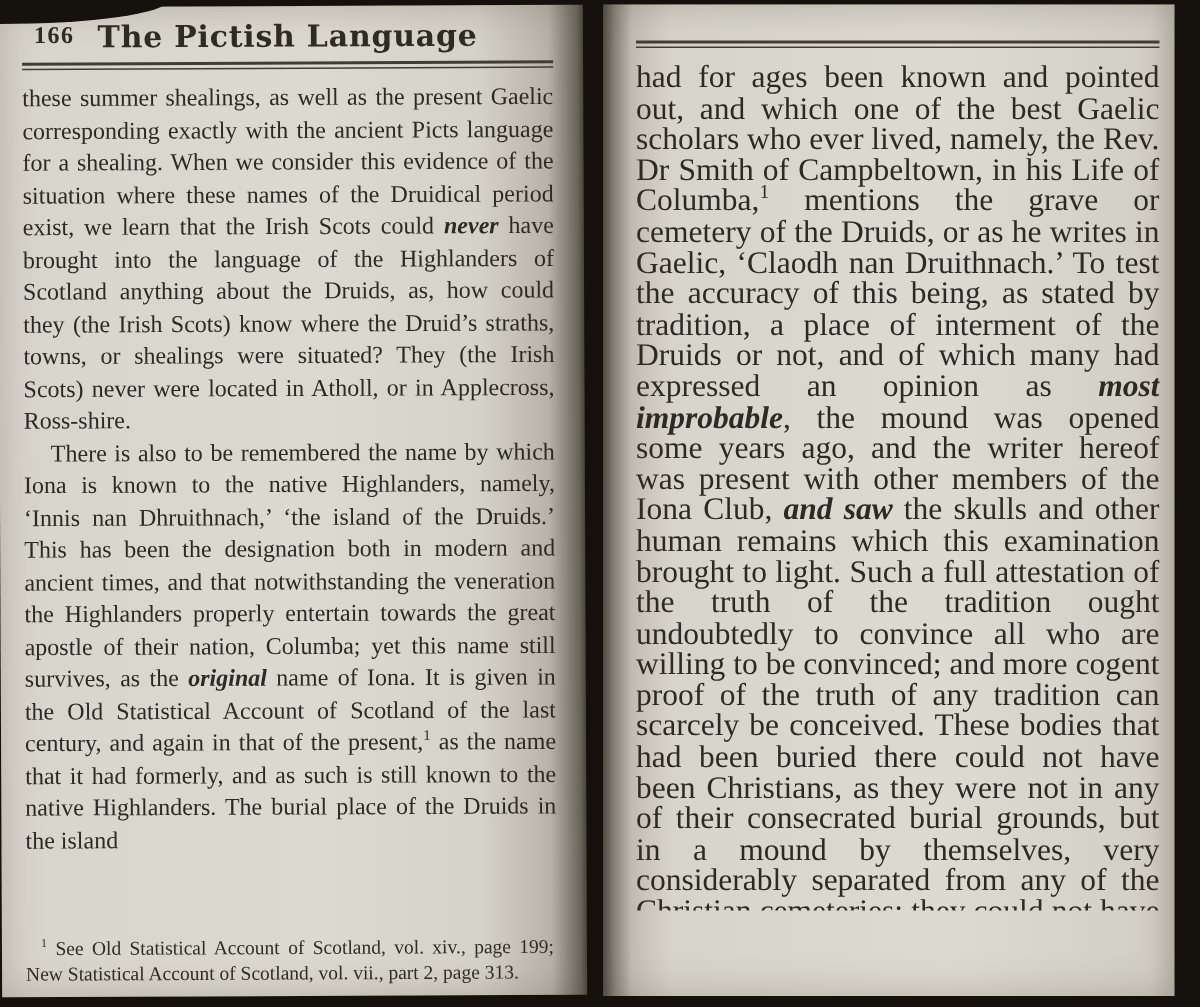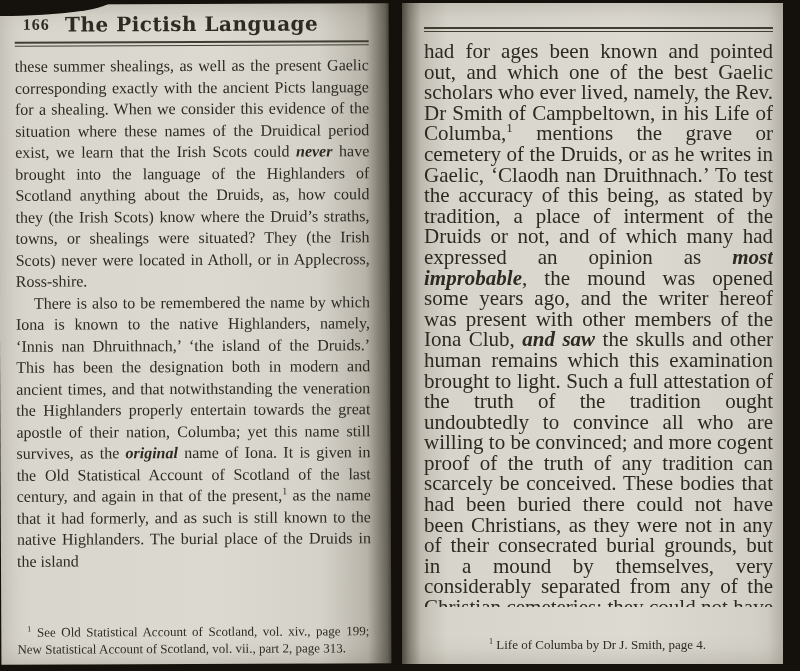--- a/index.html
+++ b/index.html
@@ -106,18 +106,17 @@
         <p class="para indent"><span>There is also to be remembered the name by which Iona is known to the native Highlanders, namely, ‘Innis nan Dhruithnach,’ ‘the island of the Druids.’  This has been the designation both in modern and ancient times, and that notwithstanding the veneration the Highlanders properly entertain towards the great apostle of their nation, Columba; yet this name still survives, as the </span><em>original</em><span> name of Iona.  It is given in the Old Statistical Account of Scotland of the last century, and again in that of the present,</span><sup>1</sup><span> as the name that it had formerly, and as such is still known to the native Highlanders.  The burial place of the Druids in the island</span></p>
       </div>
     <div class="footnote footnote-left"><sup>1</sup><span> See Old Statistical Account of Scotland, vol. xiv., page 199; New Statistical Account of Scotland, vol. vii., part 2, page 313.</span></div>
   </div>
 
   <div class="page page-right">
     <div class="double-rule"></div>
     <div class="page-body">
         <p class="para"><span>had for ages been known and pointed out, and which one of the best Gaelic scholars who ever lived, namely, the Rev. Dr Smith of Campbeltown, in his Life of Columba,</span><sup>1</sup><span> mentions the grave or cemetery of the Druids, or as he writes in Gaelic, ‘Claodh nan Druithnach.’  To test the accuracy of this being, as stated by tradition, a place of interment of the Druids or not, and of which many had expressed an opinion as </span><em>most improbable</em><span>, the mound was opened some years ago, and the writer hereof was present with other members of the Iona Club, </span><em>and saw</em><span> the skulls and other human remains which this examination brought to light.  Such a full attestation of the truth of the tradition ought undoubtedly to convince all who are willing to be convinced; and more cogent proof of the truth of any tradition can scarcely be conceived.  These bodies that had been buried there could not have been Christians, as they were not in any of their consecrated burial grounds, but in a mound by themselves, very considerably separated from any of the Christian cemeteries; they could not have been Christians buried there in the time of Columba, or others his successors, as it may be considered </span><em>certain</em><span> the natives never would have called Christians, </span><em>Druids</em><span>.  The soil</span></p>
       </div>
-    <div class="footnote footnote-right"><sup>1</sup><span> Life of Columba by Dr J. Smith, page 4.</span></div>
   </div>
 
   <div class="corner-shadow"></div>
 
 </div>
 
 </body></html>

